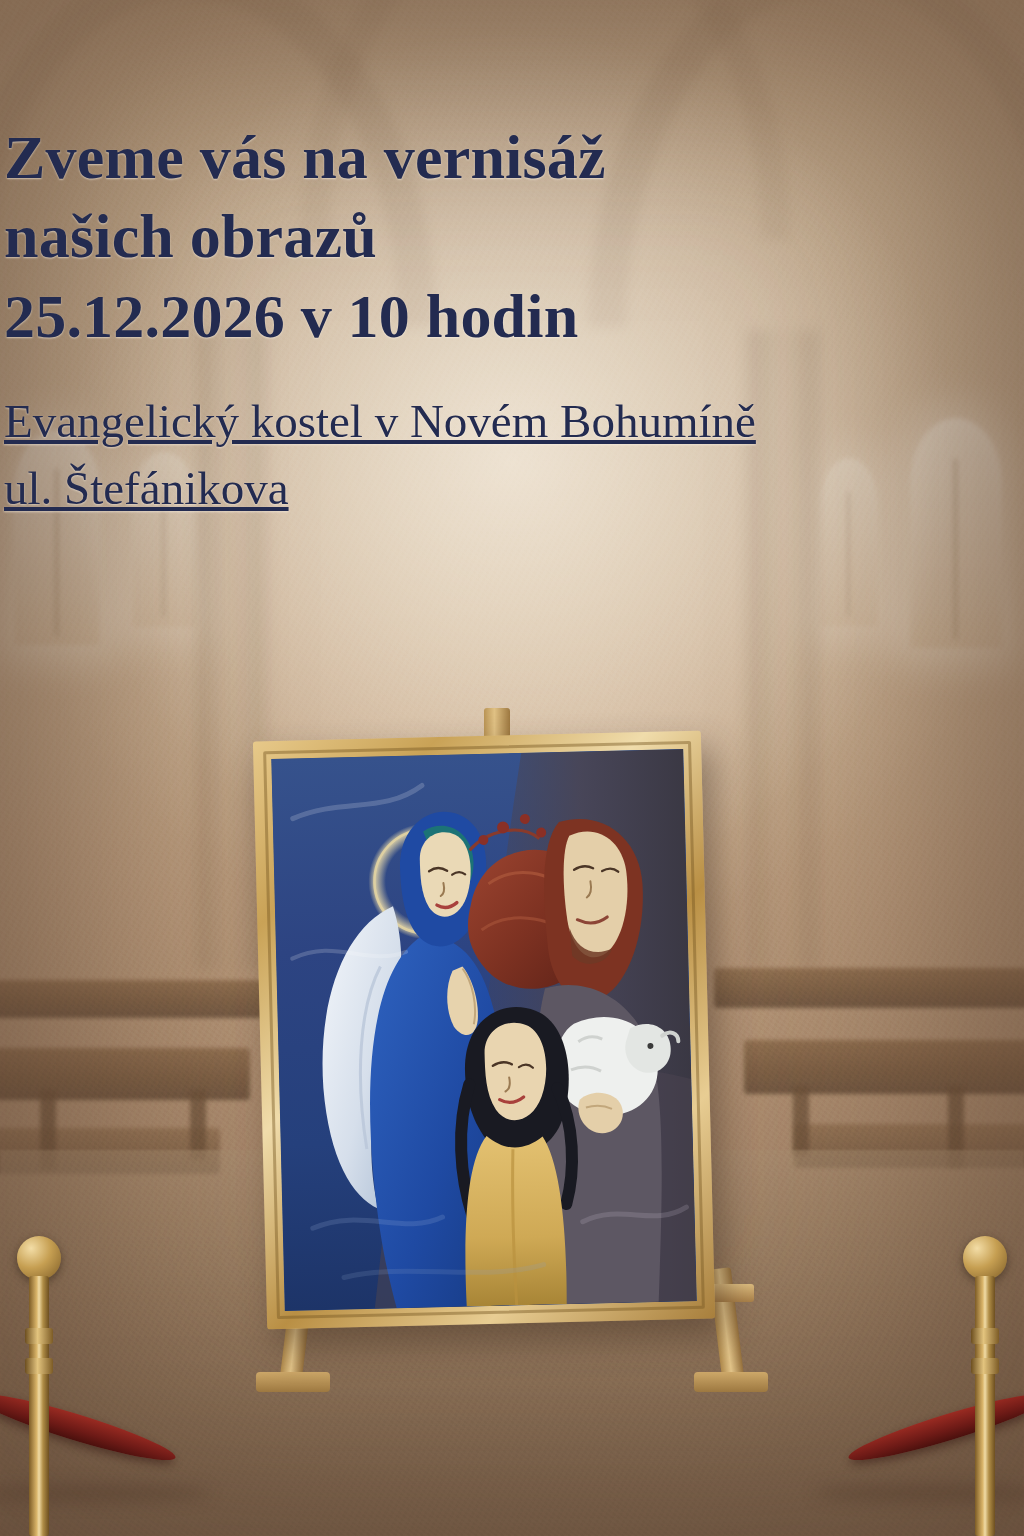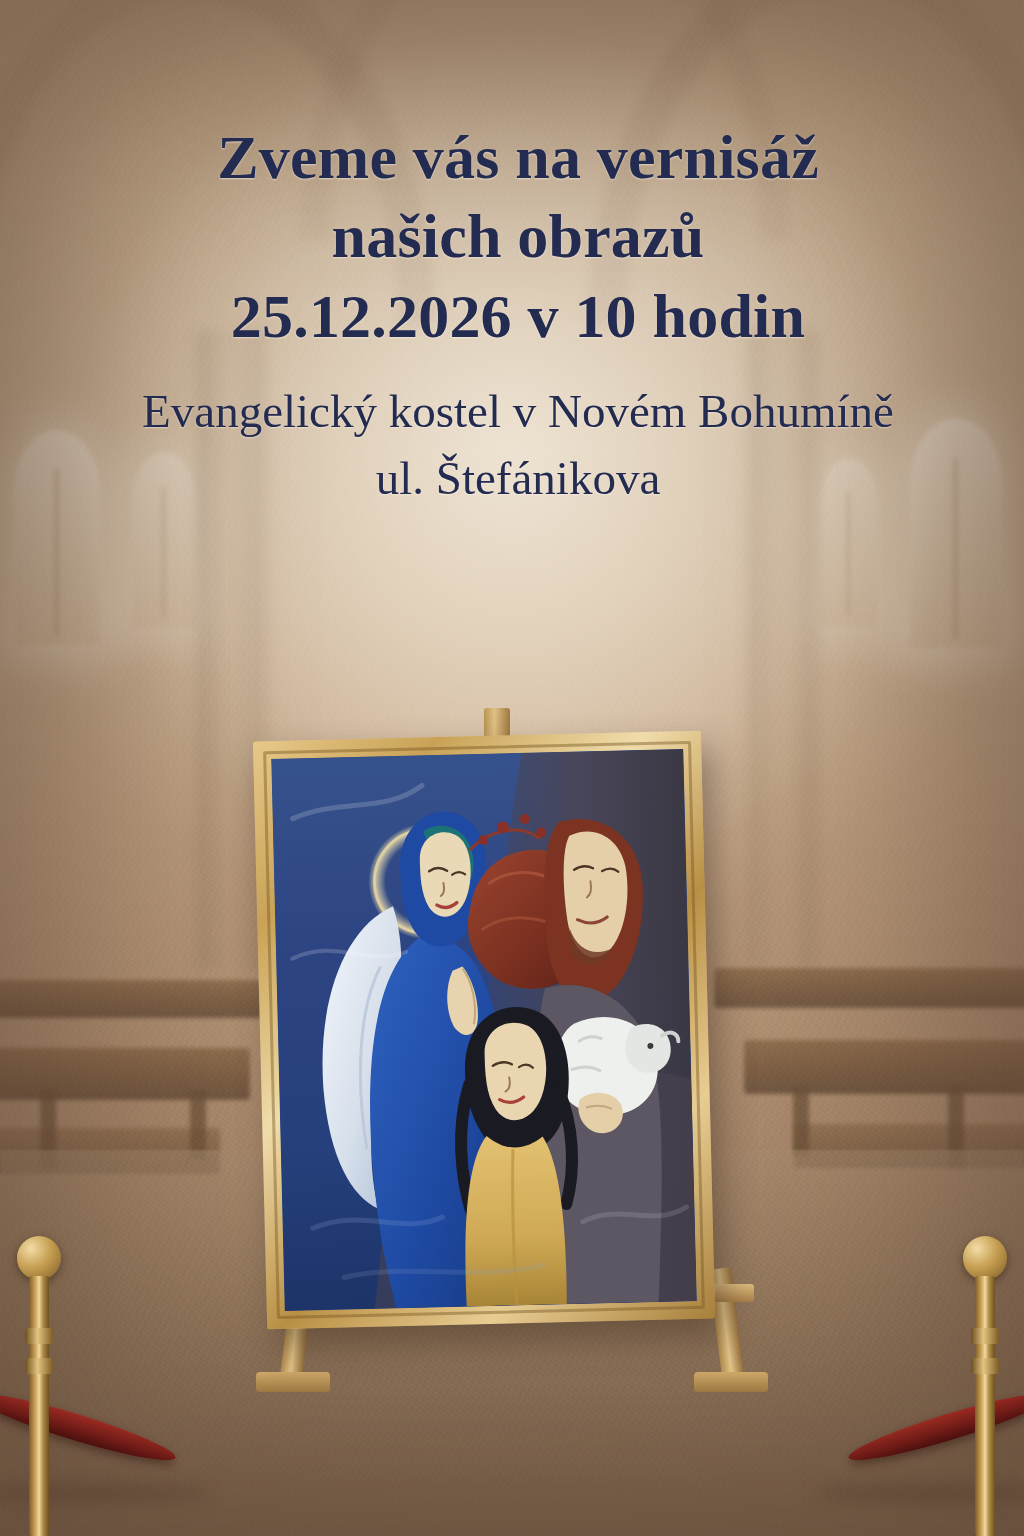--- a/index.html
+++ b/index.html
@@ -129,38 +129,39 @@
     pointer-events: none;
     background-image:
       repeating-linear-gradient(37deg, rgba(255,255,255,0.05) 0 2px, rgba(0,0,0,0.05) 2px 4px),
       repeating-linear-gradient(117deg, rgba(255,255,255,0.04) 0 3px, rgba(0,0,0,0.04) 3px 6px);
     mix-blend-mode: overlay;
   }
 
   
   .text-block {
     position: absolute;
-    left: 12px; right: 0;
+    left: 4px; right: 0;
     top: 118px;
-    text-align: center;
+    text-align: left;
     color: #232b50;
     z-index: 6;
   }
   .headline {
     font-weight: bold;
     font-size: 62px;
     line-height: 1.28;
     letter-spacing: .2px;
     text-shadow: 0 1px 2px rgba(255,248,235,0.55);
   }
   .subline {
     font-size: 47px;
     line-height: 1.42;
-    margin-top: 22px;
+    margin-top: 32px;
     text-shadow: 0 1px 2px rgba(255,248,235,0.5);
+    text-decoration: underline;
   }
 
   
   .easel-wrap {
     position: absolute;
     left: 50%;
     transform: translateX(-50%);
     top: 700px;
     width: 520px;
     height: 680px;

